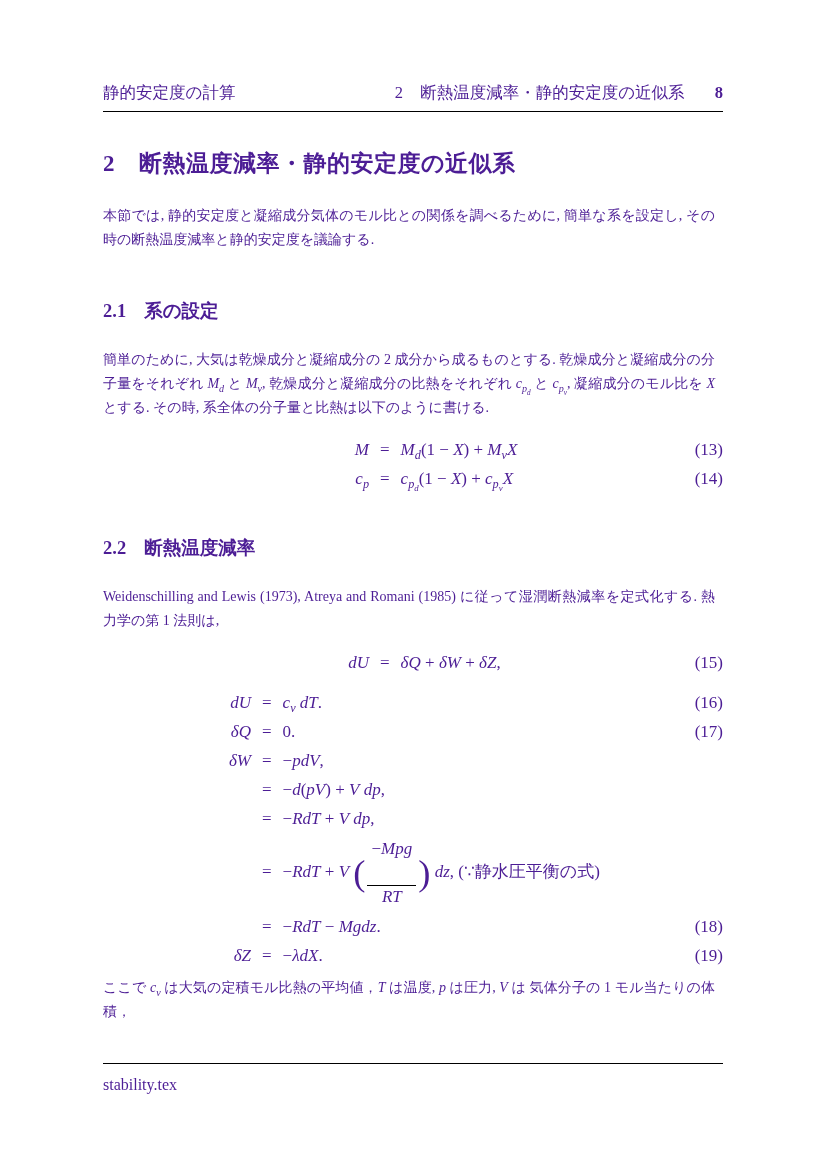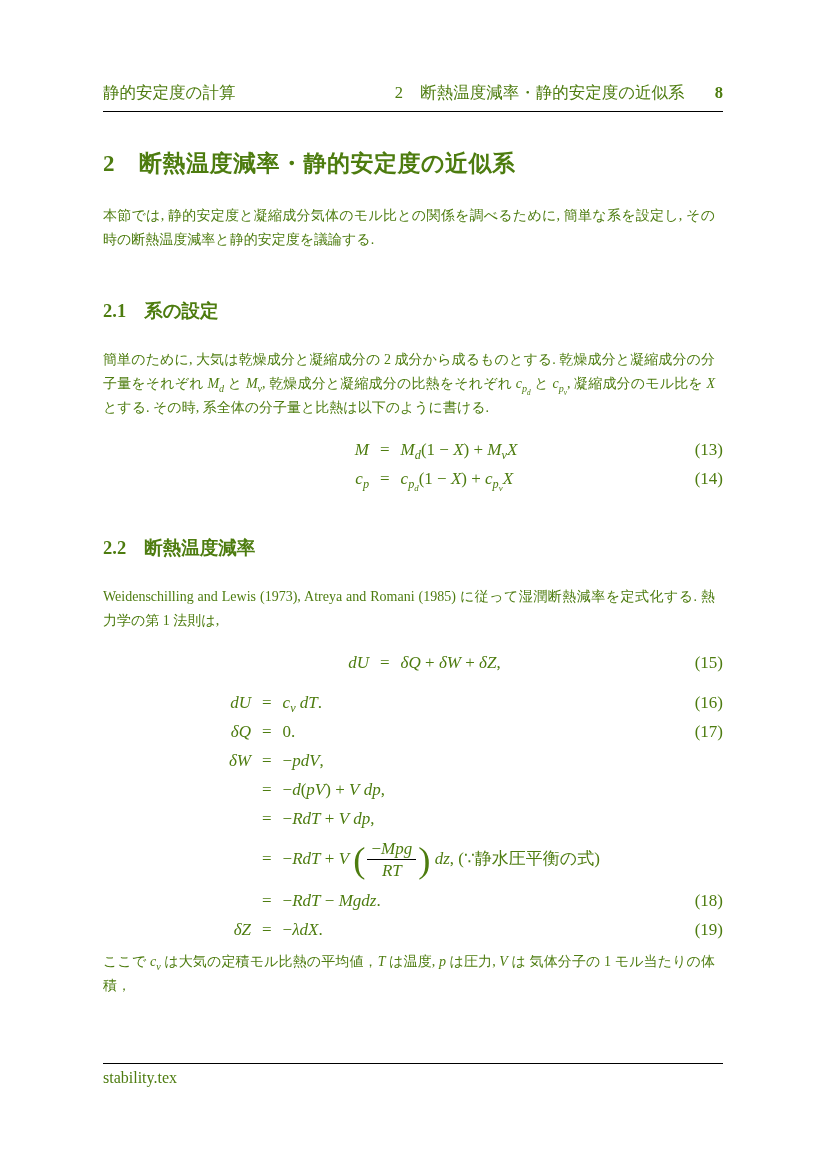--- a/index.html
+++ b/index.html
@@ -1,16 +1,16 @@
 <!DOCTYPE html>
 <html><head>
 <meta charset="utf-8">
 <style>
   html,body{margin:0;padding:0;background:#ffffff;}
-  .page{width:750px;height:1169px;position:relative;background:#fff;color:#4d7c0f;
+  .page{width:750px;height:1169px;position:relative;background:#fff;color:#4c1d95;
         font-family:"Liberation Serif","DejaVu Serif",serif;overflow:hidden;}
   .content{position:absolute;left:103px;top:0;width:620px;}
 
   .running-head{display:flex;justify-content:space-between;align-items:baseline;
                 padding-top:82px;font-size:16.5px;}
   .head-right span{white-space:nowrap;}
   .head-sec-num{margin-right:13px;}
   .pageno{font-weight:bold;margin-left:26px;}
   .head-rule{border:none;border-top:1.6px solid #000;margin:7px 0 0 0;}
 
@@ -29,27 +29,27 @@
   .g3 .eq-row{padding-left:104px;}
   .eq-lhs{min-width:44px;text-align:right;}
   .eq-sign{padding:0 11px;}
   .eq-rhs{white-space:nowrap;}
   .eq-num{position:absolute;right:0;}
 
   .mi{font-style:italic;}
   sub{font-size:72%;line-height:0;}
 
   .frac{display:inline-flex;flex-direction:column;vertical-align:middle;
-        text-align:center;margin:0 2px;}
+        text-align:center;margin:0 2px;gap:26px;}
   .fnum,.fden{display:block;padding:1px 4px;line-height:1.15;}
   .fden{border-top:1px solid #000;}
   .bigp{font-size:215%;line-height:0;vertical-align:middle;font-weight:300;}
 
   footer.page-foot{position:absolute;left:103px;top:1063px;width:620px;
-        border-top:1px solid #000;padding-top:5px;display:flex;
+        border-top:1px solid #000;padding-top:12px;display:flex;
         justify-content:space-between;font-size:16px;}
 </style>
 </head>
 <body>
 
 <div class="page">
   <div class="content">
 
     <header class="running-head">
       <span>静的安定度の計算</span>

